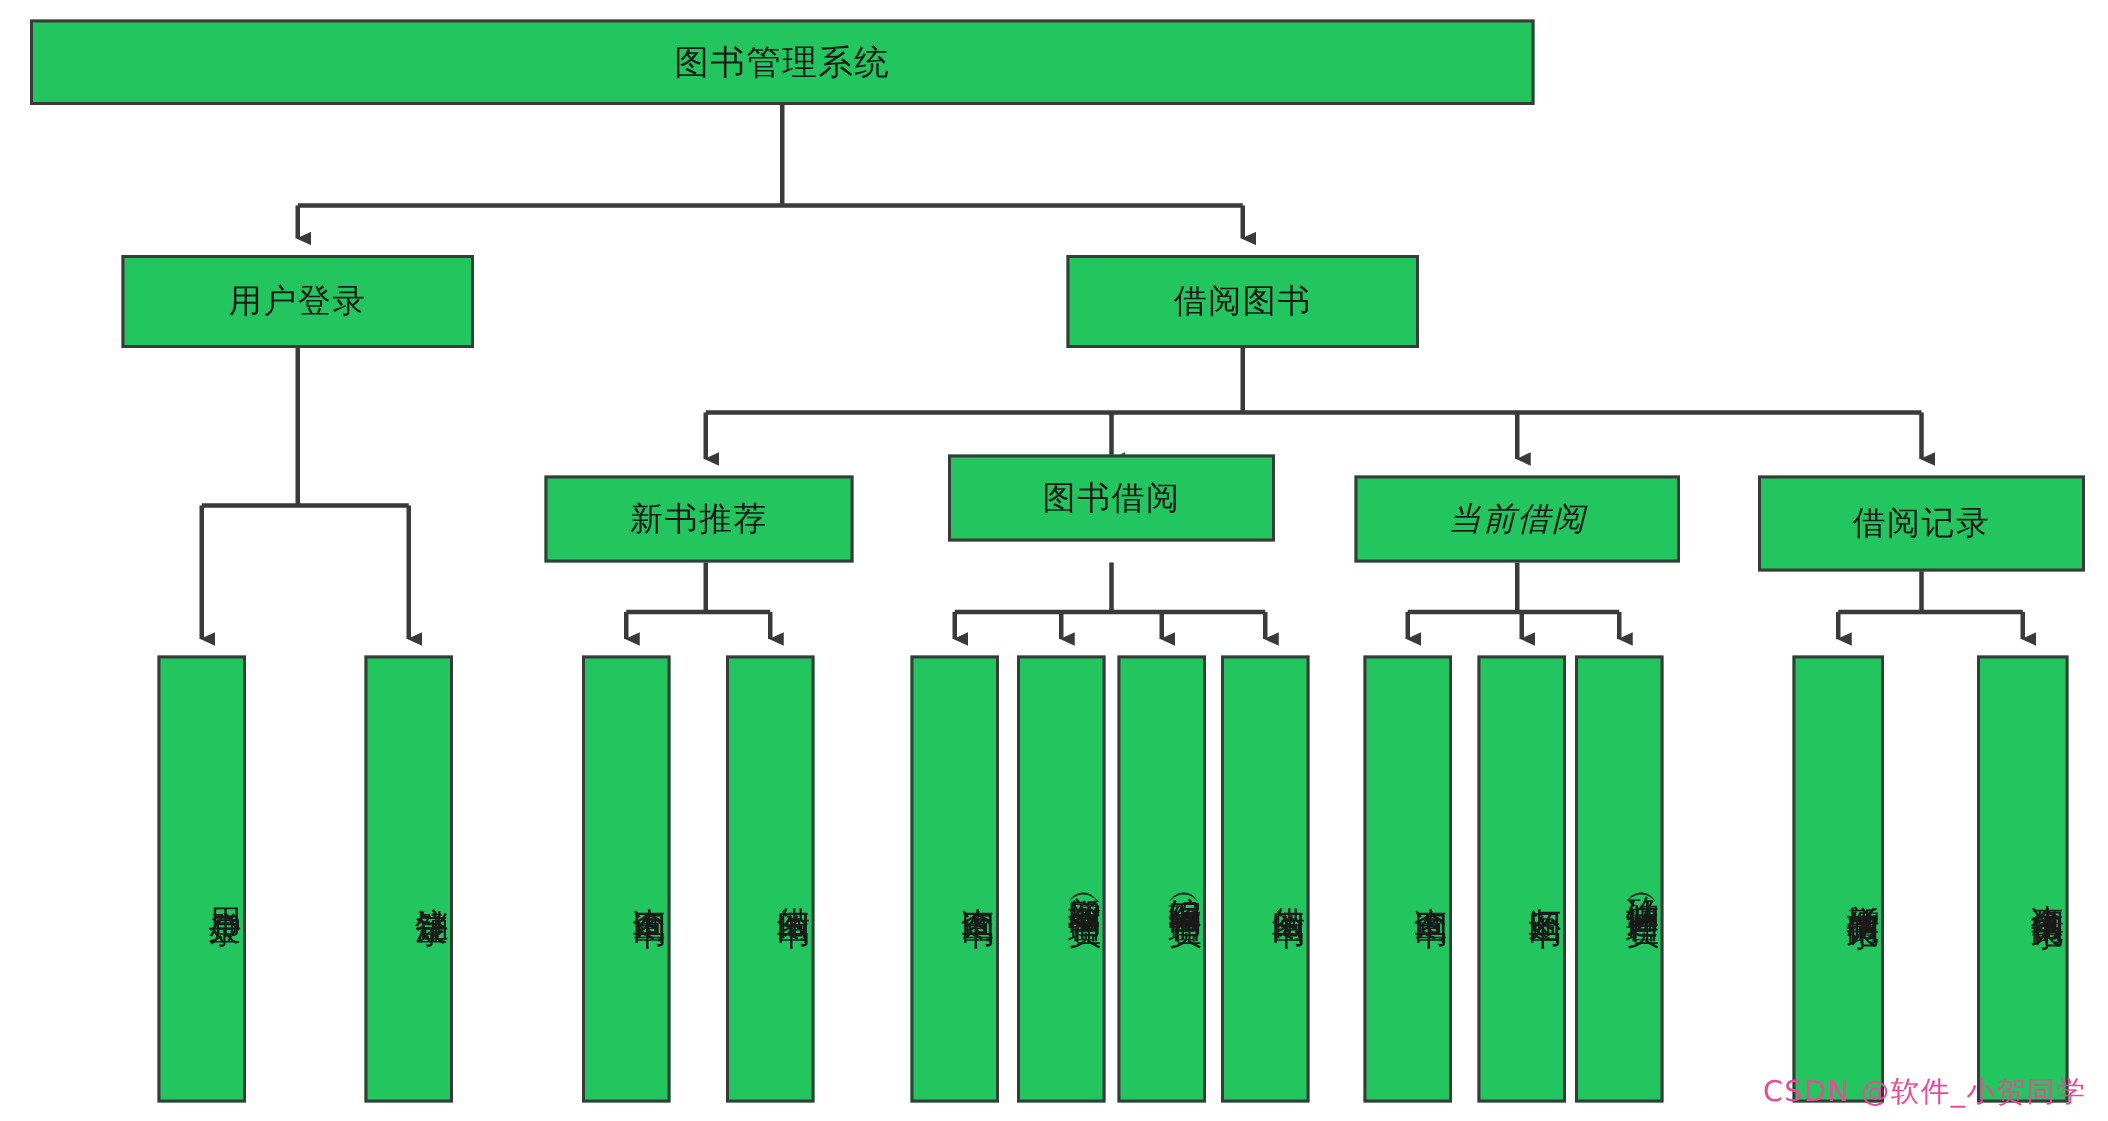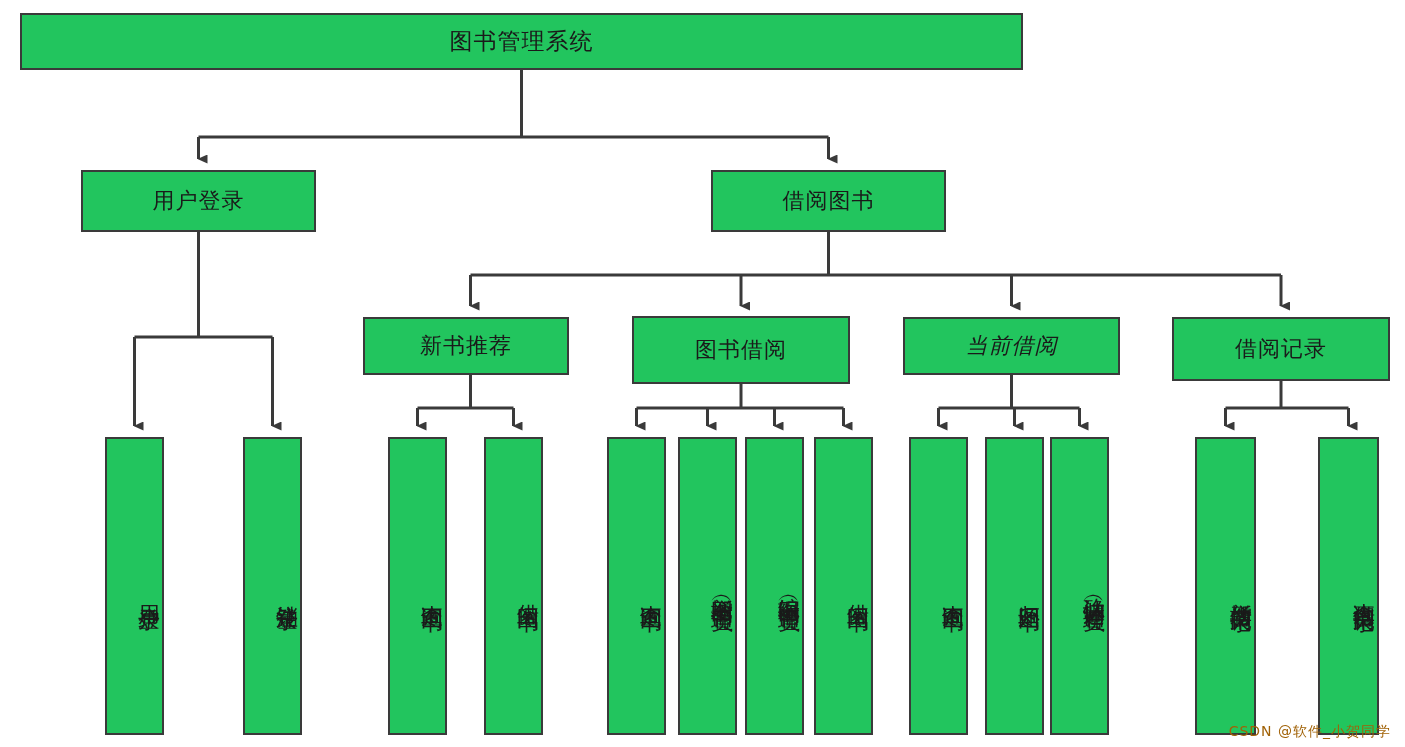--- a/index.html
+++ b/index.html
@@ -9,22 +9,22 @@
   svg#wires{position:absolute;left:0;top:0;width:1405px;height:747px;}
   .node{position:absolute;box-sizing:border-box;background:#22c55e;
         border:2.5px solid #3a3a3a;display:flex;align-items:center;
         justify-content:center;color:#1a1a1a;}
   .node.horiz{font-size:22px;letter-spacing:1px;}
   .node.root{font-size:23px;}
   .node.vert{writing-mode:vertical-rl;text-orientation:upright;
              font-size:22px;line-height:1.18;letter-spacing:2px;
              padding-top:10px;align-items:flex-start;justify-content:center;}
   .node.vert.tall{padding-top:6px;}
-  .watermark{position:absolute;right:14px;bottom:6px;font-size:14px;
-             color:#a16207;letter-spacing:1px;white-space:nowrap;}
+  .watermark{position:absolute;right:14px;bottom:6px;font-size:19px;
+             color:#ec4899;letter-spacing:1px;white-space:nowrap;}
 </style>
 </head>
 <body>
 
 <div id="canvas">
 
   <svg id="wires" viewBox="0 0 1405 747" xmlns="http://www.w3.org/2000/svg">
     <defs>
       <marker id="arrow" markerWidth="9" markerHeight="10" refX="4.5" refY="9" orient="auto" markerUnits="userSpaceOnUse">
         <path d="M0,0 L9,0 L4.5,10 Z" fill="#3a3a3a"></path>
@@ -65,21 +65,21 @@
         <path d="M 1225.5 408 V 426" marker-end="url(#arrow)"></path>
         <path d="M 1348.5 408 V 426" marker-end="url(#arrow)"></path>
       </g>
   </svg>
 
   <div id="nodes">
       <div class="node root horiz" style="left: 20px; top: 13px; width: 1003px; height: 57px;">图书管理系统</div>
       <div class="node horiz" style="left: 81px; top: 170px; width: 235px; height: 62px;">用户登录</div>
       <div class="node horiz" style="left: 711px; top: 170px; width: 235px; height: 62px;">借阅图书</div>
       <div class="node horiz" style="left: 363px; top: 317px; width: 206px; height: 58px;">新书推荐</div>
-      <div class="node horiz" style="left: 632px; top: 316px; width: 218px; height: 68px;">图书借阅</div>
+      <div class="node horiz" style="left: 632px; top: 303px; width: 218px; height: 58px;">图书借阅</div>
       <div class="node horiz" style="left: 903px; top: 317px; width: 217px; height: 58px; font-style: italic;">当前借阅</div>
       <div class="node horiz" style="left: 1172px; top: 317px; width: 218px; height: 64px;">借阅记录</div>
       <div class="node vert" style="left: 105px; top: 437px; width: 59px; height: 298px;">用户登录</div>
       <div class="node vert" style="left: 243px; top: 437px; width: 59px; height: 298px;">注销登录</div>
       <div class="node vert" style="left: 388px; top: 437px; width: 59px; height: 298px;">查询图书</div>
       <div class="node vert" style="left: 484px; top: 437px; width: 59px; height: 298px;">借阅图书</div>
       <div class="node vert" style="left: 607px; top: 437px; width: 59px; height: 298px;">查询图书</div>
       <div class="node vert tall" style="left: 678px; top: 437px; width: 59px; height: 298px;">新增图书（管理员）</div>
       <div class="node vert tall" style="left: 745px; top: 437px; width: 59px; height: 298px;">编辑图书（管理员）</div>
       <div class="node vert" style="left: 814px; top: 437px; width: 59px; height: 298px;">借阅图书</div>

